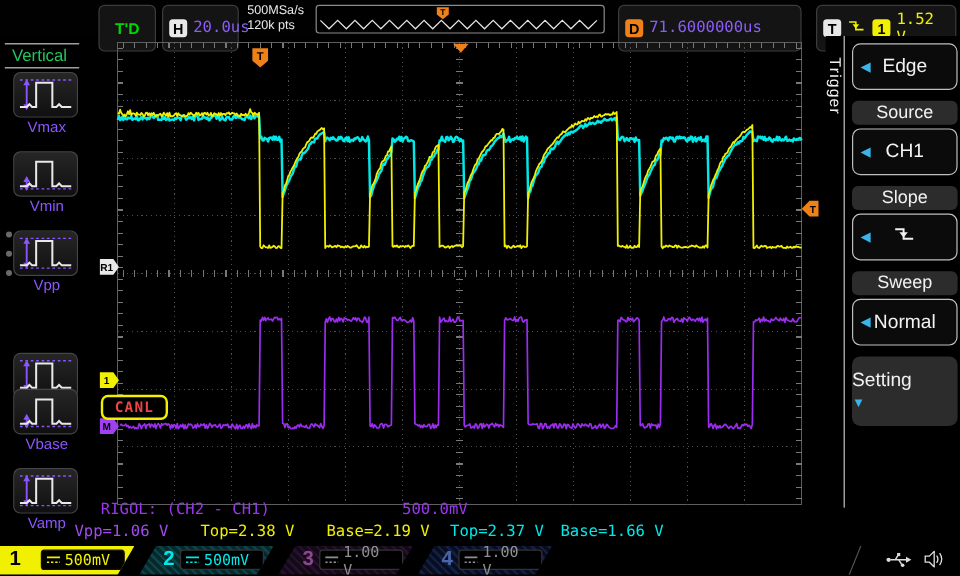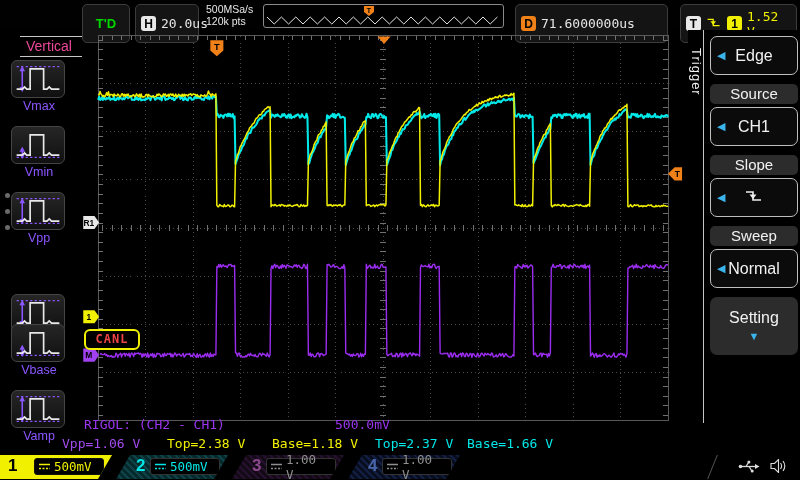--- a/index.html
+++ b/index.html
@@ -7,49 +7,49 @@
        font-family:"Liberation Sans",sans-serif;color:#ddd;}
   
   #top-bar{position:absolute;left:0;top:0;width:800px;height:30px;background:#010101;}
   #logo{position:absolute;left:6px;top:2px;font:bold 22px "Liberation Serif",serif;
         color:#e7b414;letter-spacing:1px;}
   .pill{position:absolute;top:4px;height:39px;background:#141414;border:1px solid #3c3c3c;
         border-radius:5px;display:flex;align-items:center;gap:5px;padding:0 5px;box-sizing:border-box;}
   .keybox{display:inline-flex;align-items:center;justify-content:center;width:15px;height:15px;
           border-radius:3px;font:bold 12px "Liberation Sans",sans-serif;color:#000;flex:0 0 auto;}
   .kw{background:#e8e8e8;} .ko{background:#f08018;} .ky{background:#f0f000;}
-  .pv{font:13px "DejaVu Sans Mono",monospace;color:#e5e5e5;}
+  .pv{font:13px "DejaVu Sans Mono",monospace;color:#8b5cf6;}
   .pvy{font:13px "DejaVu Sans Mono",monospace;color:#f0f000;}
   #acq{position:absolute;left:206px;top:3px;font:10.5px "Liberation Sans",sans-serif;
        color:#e8e8e8;line-height:12px;}
   #preview{position:absolute;left:263px;top:4px;width:239px;height:22px;background:#000;
            border:1px solid #8a8a8a;border-radius:3px;}
   
   #left-sb{position:absolute;left:0;top:30px;width:78px;height:425px;background:#000;}
-  #v-title{position:absolute;left:20px;top:6px;padding:1px 10px 2px 6px;color:#ec4899;
+  #v-title{position:absolute;left:4px;top:6px;padding:1px 10px 2px 6px;color:#22c55e;
            font:14px "Liberation Sans",sans-serif;border-top:1px solid #c8c8c8;border-bottom:1px solid #c8c8c8;}
   .v-btn{position:absolute;left:11px;width:56px;text-align:center;cursor:pointer;}
   .v-icon{width:54px;height:38px;background:linear-gradient(#262626,#101010);
           border:1px solid #454545;border-radius:6px;box-sizing:border-box;}
   .v-label{font:12.5px "Liberation Sans",sans-serif;color:#8b55ff;margin-top:1px;}
   .dots{position:absolute;left:5px;top:163px;display:flex;flex-direction:column;gap:11px;}
   .dots i{width:5px;height:5px;border-radius:50%;background:#6a6a6a;}
   
   #right-sb{position:absolute;left:688px;top:30px;width:112px;height:425px;background:#000;}
   #trig-line{position:absolute;left:15px;top:0;height:393px;border-left:1px solid #c4c4c4;}
   #trig-tab{position:absolute;left:1px;top:18px;writing-mode:vertical-rl;color:#f0f0f0;
             font:13px "Liberation Sans",sans-serif;letter-spacing:1px;}
   #menu{position:absolute;left:22px;top:6px;width:88px;}
   .m-label{height:20px;background:#2c2c2c;border-radius:5px;color:#f2f2f2;text-align:center;
            font:15px "Liberation Sans",sans-serif;line-height:20px;margin-bottom:3px;}
   .m-value{height:39px;background:#0b0b0b;border:1.5px solid #bfbfbf;border-radius:7px;
            color:#f2f2f2;font:16px "Liberation Sans",sans-serif;display:flex;align-items:center;
            justify-content:center;gap:6px;margin-bottom:9px;position:relative;box-sizing:border-box;}
   .m-arrow{position:absolute;left:6px;color:#3ab4ea;font-size:11px;}
-  .m-action{height:58px;background:#2c2c2c;border-radius:7px;color:#f2f2f2;text-align:center;
+  .m-action{height:58px;background:#2c2c2c;border-radius:7px;color:#f2f2f2;
             font:16px "Liberation Sans",sans-serif;padding-top:12px;box-sizing:border-box;}
   .m-down{color:#3ab4ea;font-size:11px;margin-top:3px;}
   
   #waveSvg{position:absolute;left:60px;top:30px;z-index:5;}
   .ovl{position:absolute;z-index:6;font-family:"DejaVu Sans Mono",monospace;}
   #canl{left:84px;top:329px;width:52px;height:17px;border:2px solid #f0f000;border-radius:6px;
         background:#000;color:#ef4444;font:bold 12px "DejaVu Sans Mono",monospace;
         text-align:center;line-height:17px;letter-spacing:1px;cursor:pointer;}
   .meas{top:436px;font:13px "DejaVu Sans Mono",monospace;white-space:pre;}
   .mathtxt{top:417px;color:#9a35f0;font:13px "DejaVu Sans Mono",monospace;}
@@ -494,21 +494,21 @@
       <text x="68" y="381.5" font-size="9" font-family="Liberation Sans,sans-serif" font-weight="bold" text-anchor="middle" fill="#000">M</text>
       </g>
     </svg>
 
   <div class="ovl" id="canl">CANL</div>
   <div class="ovl mathtxt" style="left:84px;">RIGOL: (CH2 - CH1)</div>
   <div class="ovl mathtxt" style="left:335px;">500.0mV</div>
   <div id="meas-row">
       <div class="ovl meas" style="left: 62px; color: rgb(164, 75, 240);">Vpp=1.06 V</div>
       <div class="ovl meas" style="left: 167px; color: rgb(240, 240, 0);">Top=2.38 V</div>
-      <div class="ovl meas" style="left: 272px; color: rgb(240, 240, 0);">Base=1.18 V</div>
+      <div class="ovl meas" style="left: 272px; color: rgb(240, 240, 0);">Base=2.19 V</div>
       <div class="ovl meas" style="left: 375px; color: rgb(0, 232, 232);">Top=2.37 V</div>
       <div class="ovl meas" style="left: 467px; color: rgb(0, 232, 232);">Base=1.66 V</div>
     </div>
 
   <div id="ch-bar">
     <div id="tiles">
         <div class="tile" style="left: 0px; clip-path: polygon(0px 0px, 112px 0px, 98px 24px, 0px 24px); background: rgb(240, 240, 0);">
           <span class="t-num" style="left:8px;color:#000;">1</span>
     <span class="t-box" style="border-color:#111;">
       <span><svg width="11" height="9" viewBox="0 0 11 9">

